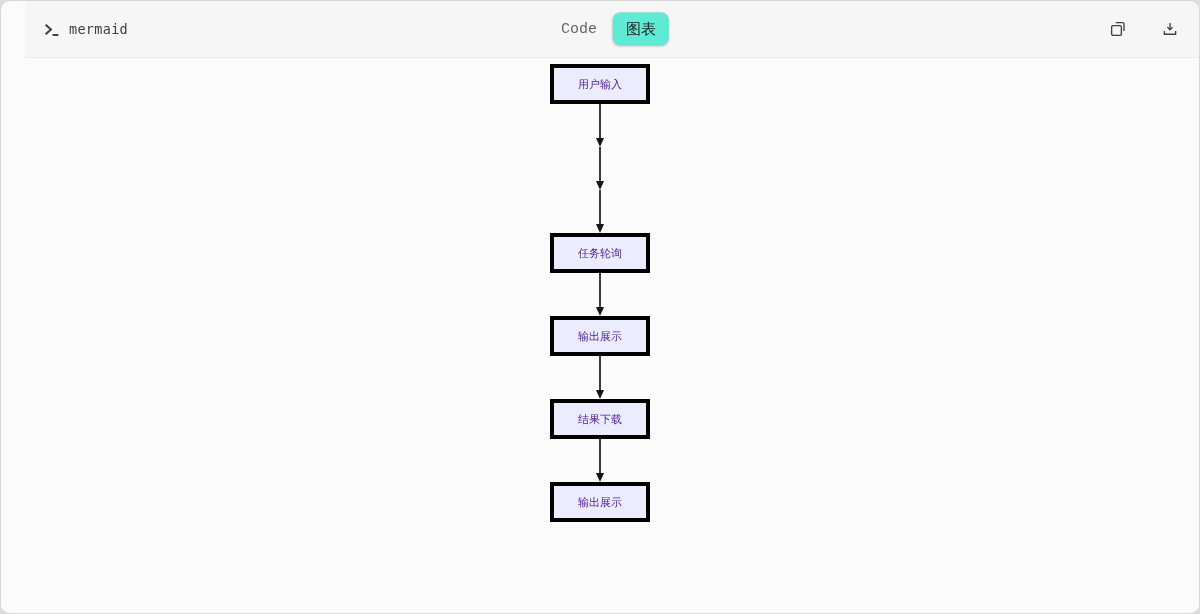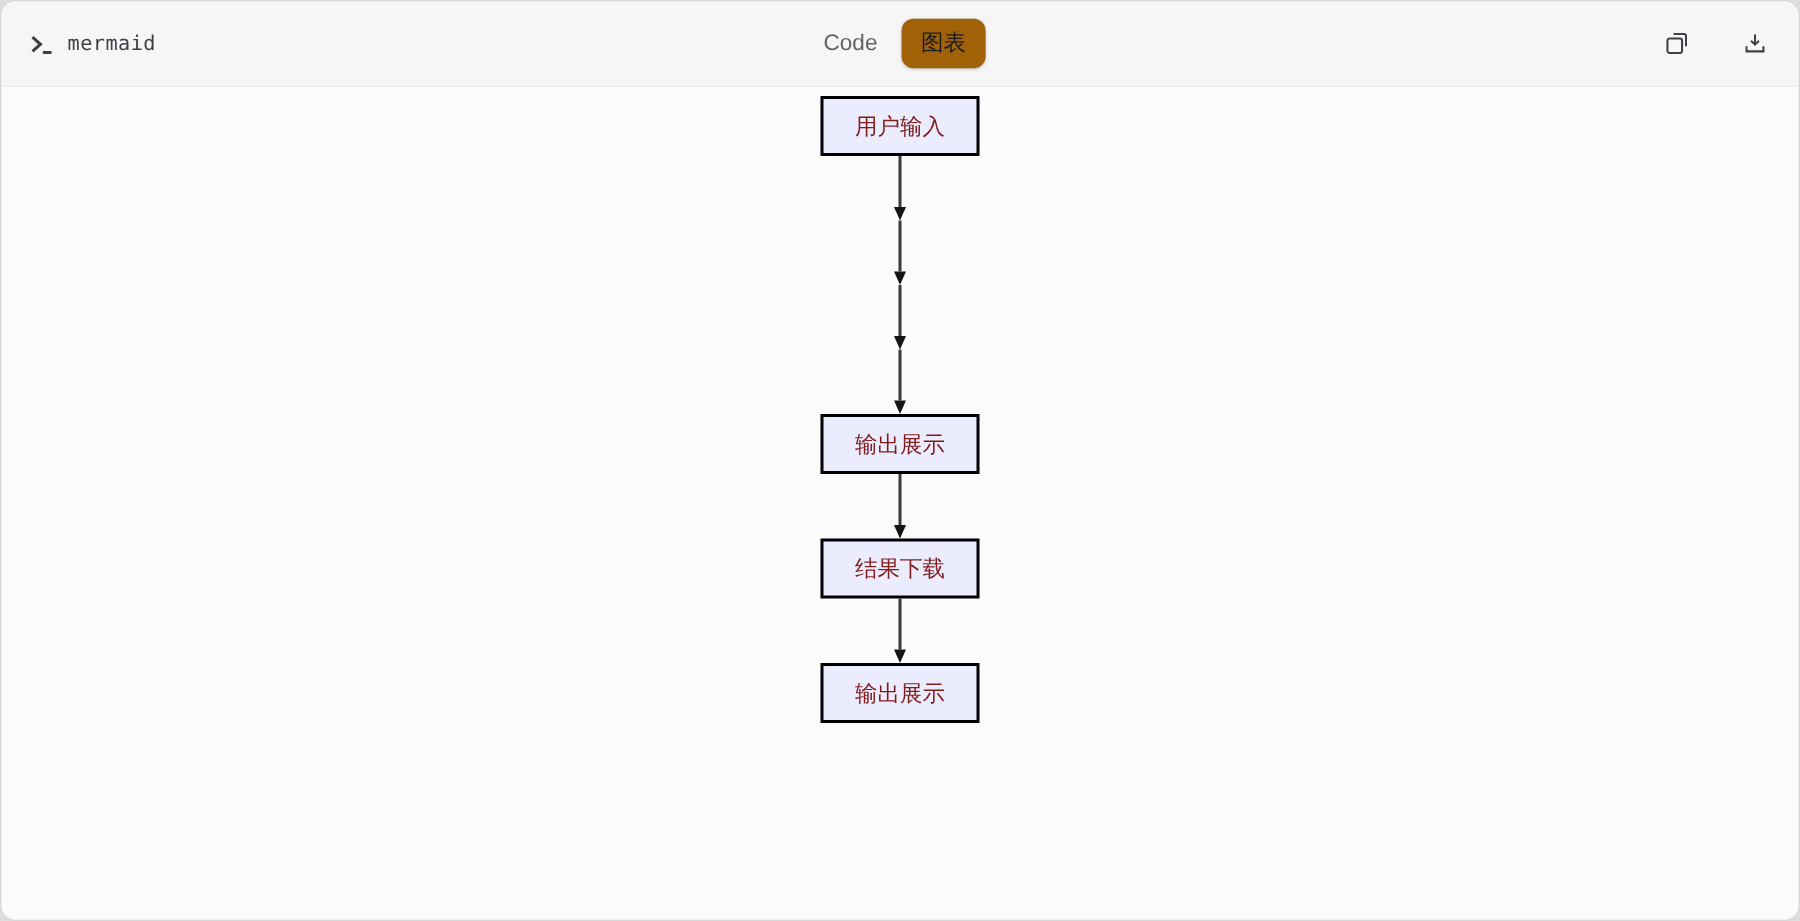--- a/index.html
+++ b/index.html
@@ -19,20 +19,21 @@
   
   .header {
     position: relative;
     height: 57px;
     background: #f6f6f6;
     border-bottom: 1px solid #ededed;
     display: flex;
     align-items: center;
     justify-content: space-between;
     padding: 0 18px;
+    margin-left: 24px;
   }
   .header-left {
     display: flex;
     align-items: center;
     gap: 9px;
   }
   .app-label {
     font-family: "DejaVu Sans Mono", "Liberation Mono", monospace;
     font-size: 13.5px;
     font-weight: 500;
@@ -45,28 +46,28 @@
     left: 50%;
     top: 50%;
     transform: translate(-50%, -50%);
     display: flex;
     align-items: center;
     gap: 10px;
   }
   .tab {
     border: none;
     background: transparent;
-    font-family: Liberation Sans, sans-serif;
+    font-family: Liberation Mono, monospace;
     font-size: 15px;
     color: #63636a;
     padding: 7px 6px;
     cursor: pointer;
   }
   .tab.active {
-    background: #a16207;
+    background: #5eead4;
     color: #1c1c21;
     font-weight: 500;
     padding: 7px 13px;
     border-radius: 8px;
     box-shadow: 0 1px 2.5px rgba(0,0,0,0.12), 0 0 1px rgba(0,0,0,0.08);
   }
   .header-right {
     display: flex;
     align-items: center;
     gap: 30px;
@@ -91,26 +92,26 @@
     display: flex;
     flex-direction: column;
     align-items: center;
     padding-top: 6px;
   }
   .node {
     height: 40px;
     min-width: 100px;
     padding: 0 21px;
     background: #ECECFF;
-    border: 2px solid #000000;
+    border: 4px solid #000000;
     display: flex;
     align-items: center;
     justify-content: center;
-    font-size: 15px;
-    color: #7f1d1d;
+    font-size: 11px;
+    color: #4c1d95;
     white-space: nowrap;
   }
   .edge {
     height: 43px;
     display: flex;
     flex-direction: column;
     align-items: center;
   }
   .edge .line {
     width: 1.5px;
@@ -179,20 +180,21 @@
       <div class="edge">
           <div class="line"></div>
           <div class="head"></div>
         </div>
 
       <div class="edge">
           <div class="line"></div>
           <div class="head"></div>
         </div>
 
+      <div class="node">任务轮询</div>
       <div class="edge">
           <div class="line"></div>
           <div class="head"></div>
         </div>
 
       <div class="node">输出展示</div>
       <div class="edge">
           <div class="line"></div>
           <div class="head"></div>
         </div>

